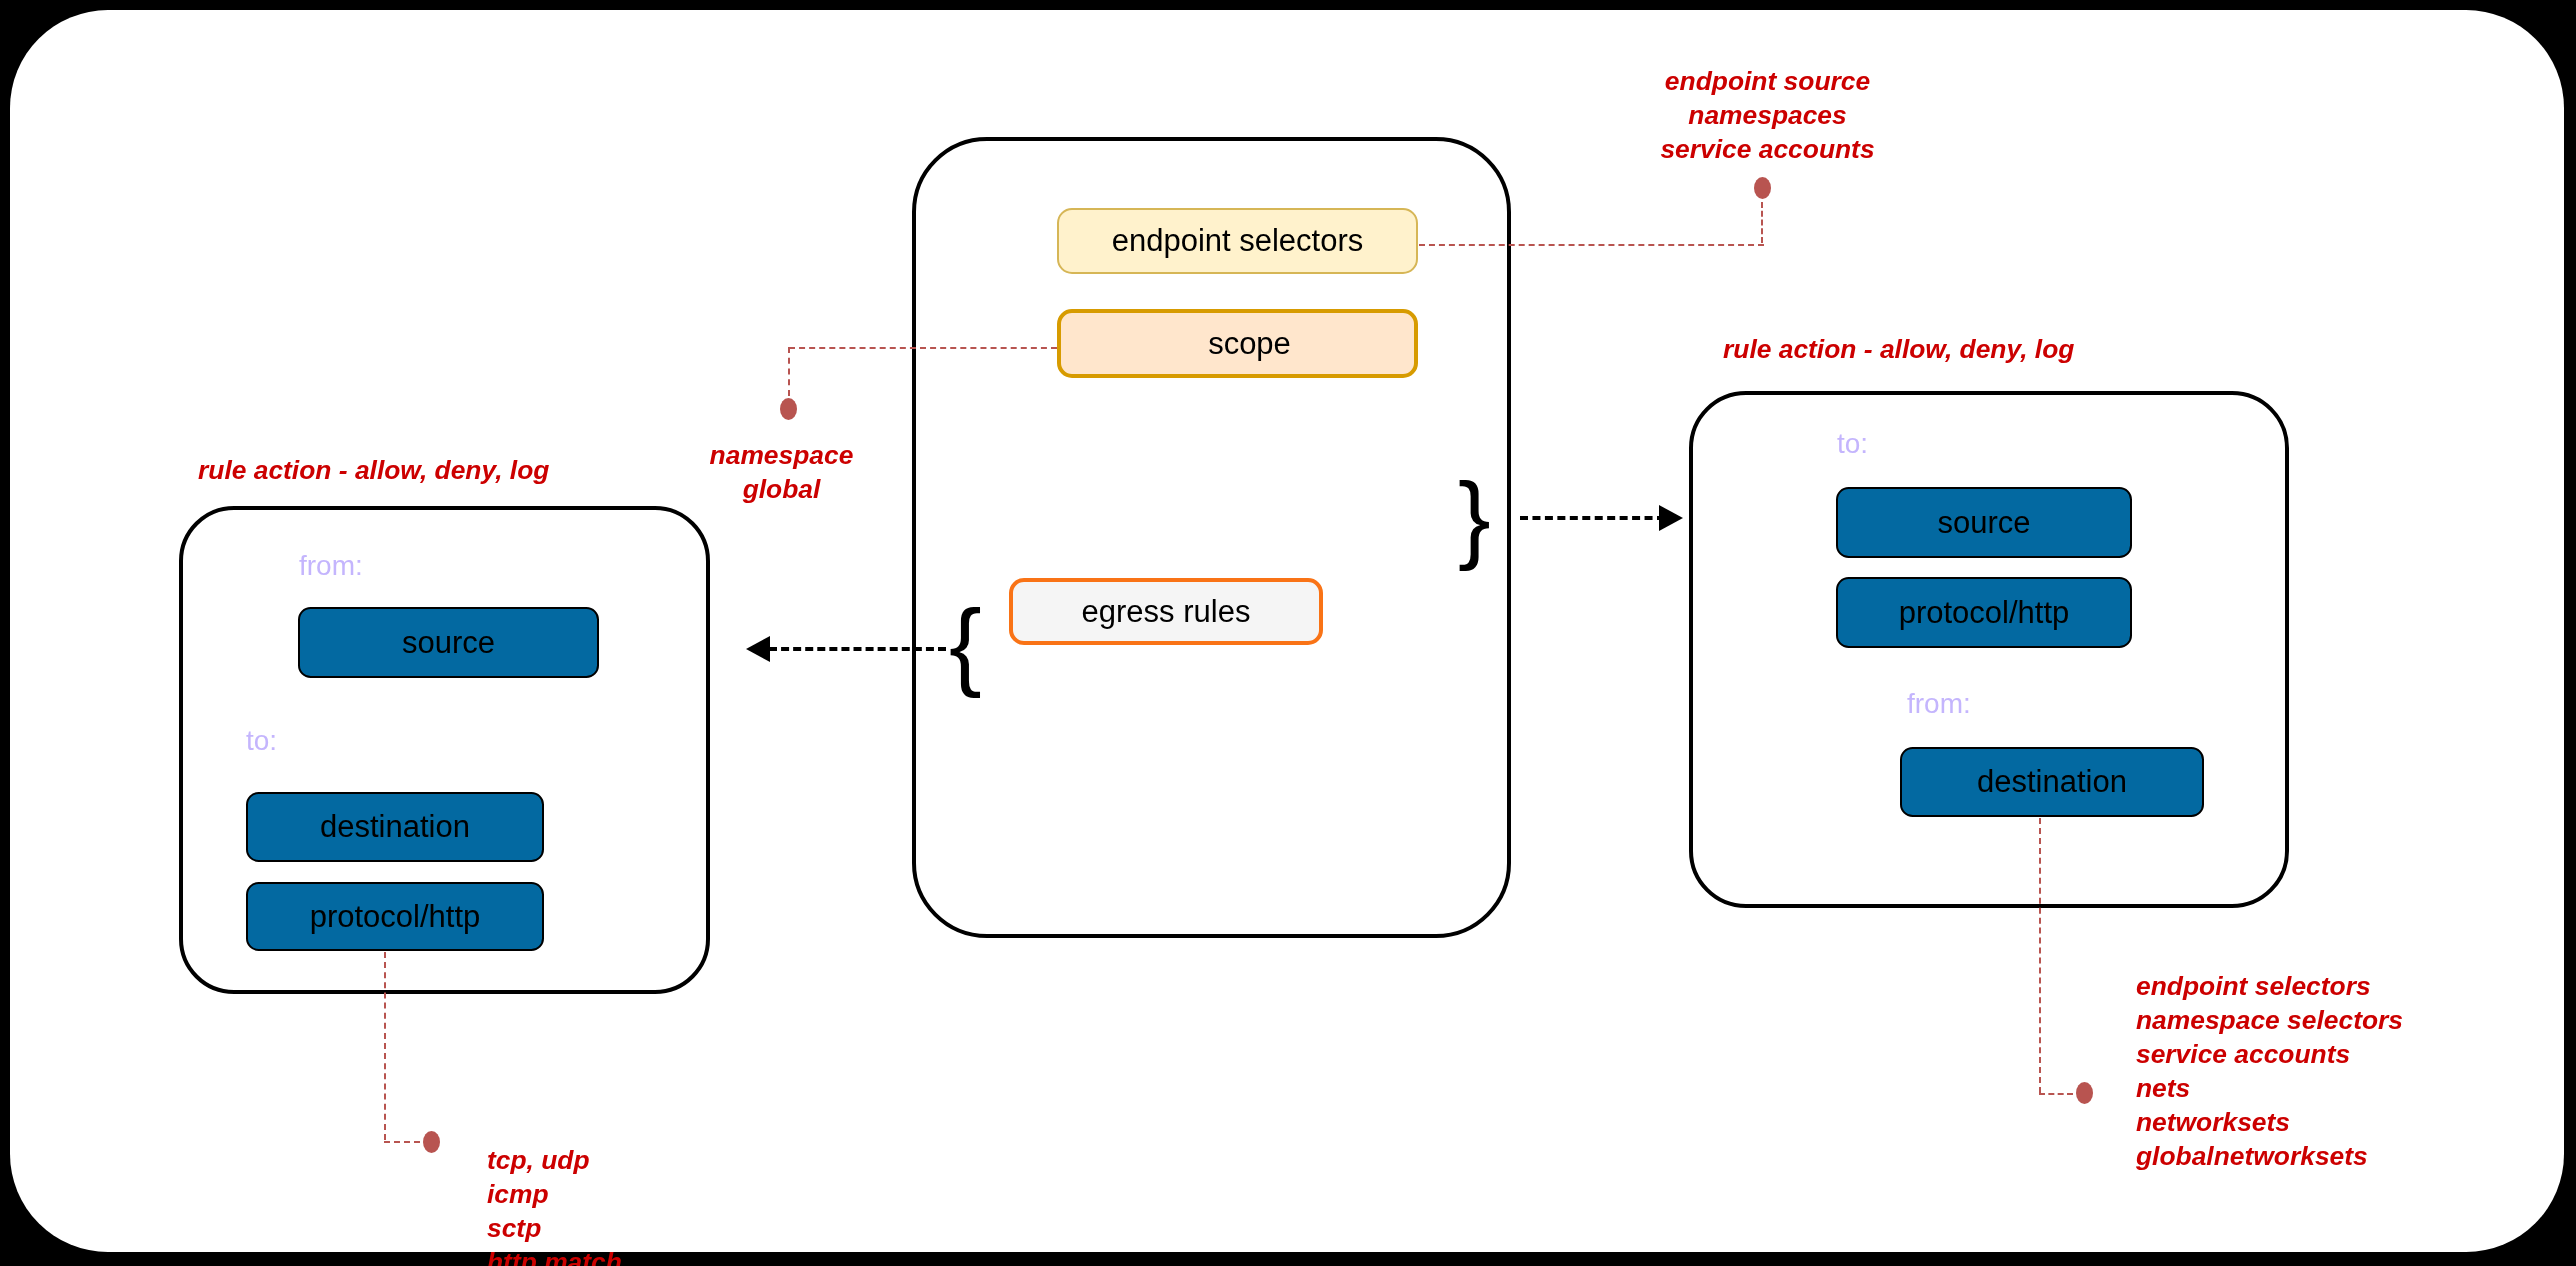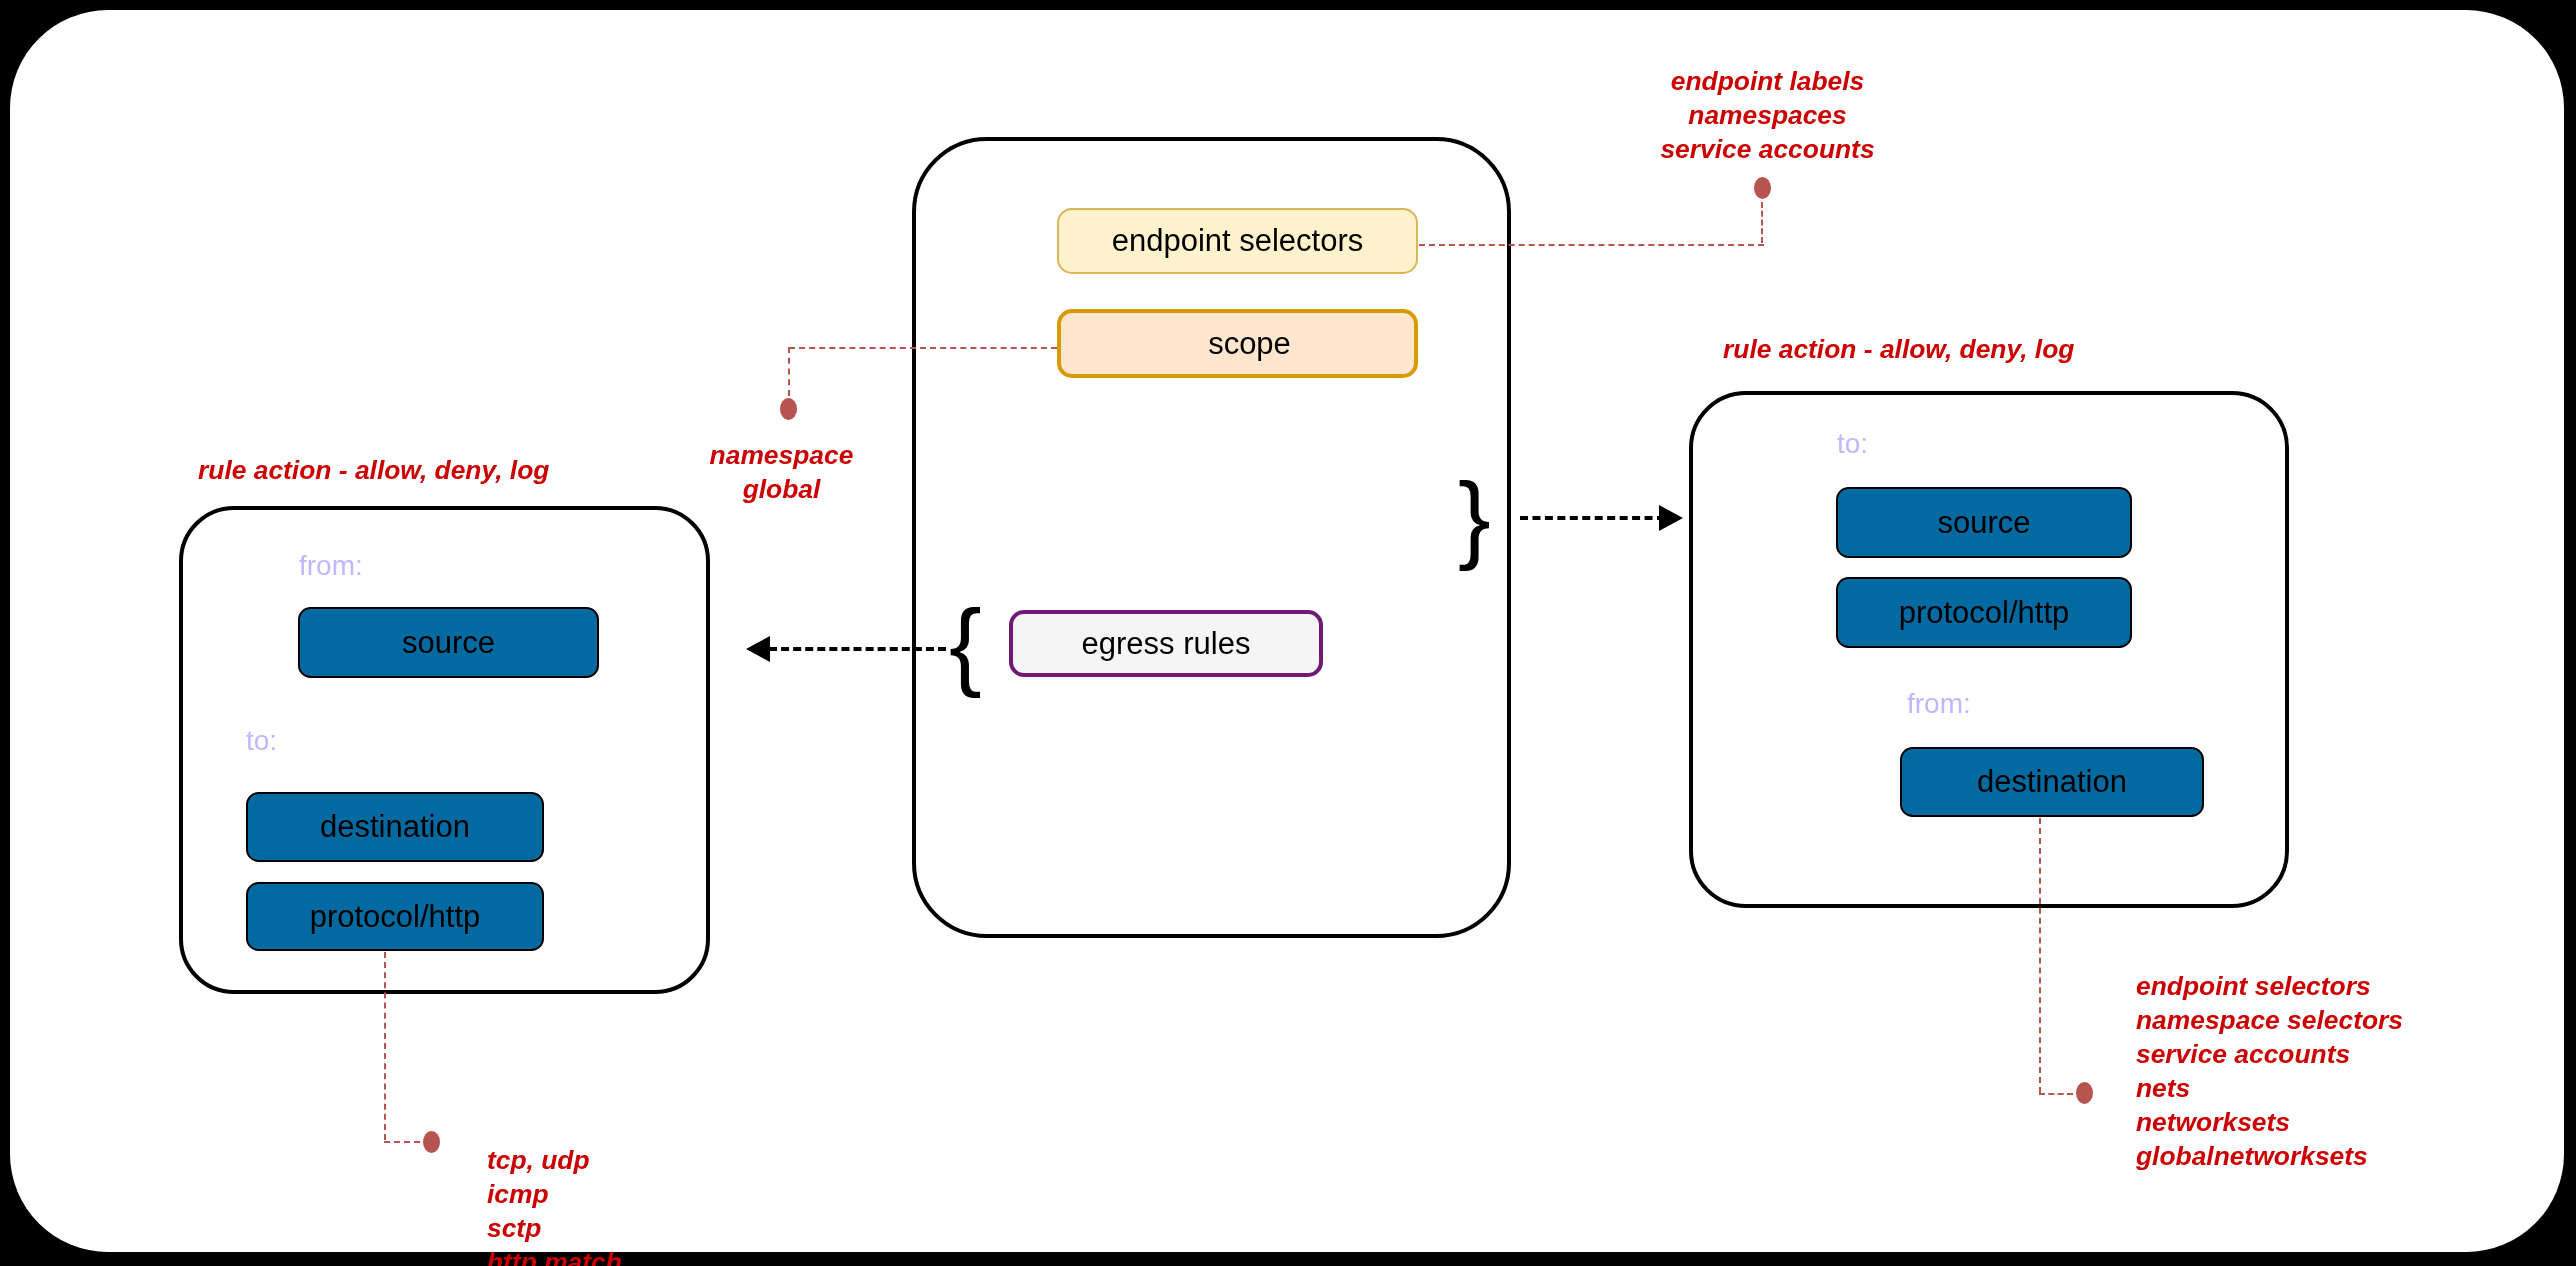--- a/index.html
+++ b/index.html
@@ -103,21 +103,21 @@
 
   <div class="chip" style="left:1057px; top:208px; width:361px; height:66px; background:#fff2cc; border:2.9px solid #d6b656;">
     <span>endpoint selectors</span>
   </div>
 
   <div class="chip" style="left:1057px; top:309px; width:361px; height:69px; background:#ffe6cc; border:4.6px solid #d79b00;padding-left:24px;">
     <span>scope</span>
   </div>
 
 
-  <div class="chip" style="left:1009px; top:610px; width:314px; height:67px; background:#f5f5f5; border:4px solid #701a75;">
+  <div class="chip" style="left:1009px; top:578px; width:314px; height:67px; background:#f5f5f5; border:4px solid #f97316;">
     <span>egress rules</span>
   </div>
 
   <div class="brace" style="left:1458px; top:468px;">}</div>
 
   <div class="brace" style="left:949px; top:595px;">{</div>
 
   <div class="dash-h-black" style="left:1520px; top:516px; width:145px;"></div>
   <div class="arrowhead-right" style="left:1659px; top:505px;"></div>
 
@@ -157,21 +157,21 @@
   <div class="small-box" style="left:1836px; top:577px; width:296px; height:71px;">
     <span>protocol/http</span>
   </div>
 
   <div class="field-label" style="left:1907px; top:688px;">from:</div>
 
   <div class="small-box" style="left:1900px; top:747px; width:304px; height:70px;">
     <span>destination</span>
   </div>
 
-  <div class="note center" style="left:1609px; top:64px; width:317px;">endpoint labels
+  <div class="note center" style="left:1609px; top:64px; width:317px;">endpoint source
 namespaces
 service accounts</div>
   <div class="dash-h-red" style="left:1419px; top:244px; width:345px;"></div>
   <div class="dash-v-red" style="left:1761px; top:202px; height:41px;"></div>
   <div class="dot" style="left:1754px; top:177px;"></div>
 
   <div class="dash-h-red" style="left:789px; top:347px; width:268px;"></div>
   <div class="dash-v-red" style="left:788px; top:347px; height:49px;"></div>
   <div class="dot" style="left:780px; top:398px;"></div>
   <div class="note center" style="left:638px; width:287px; top:438px;">namespace

